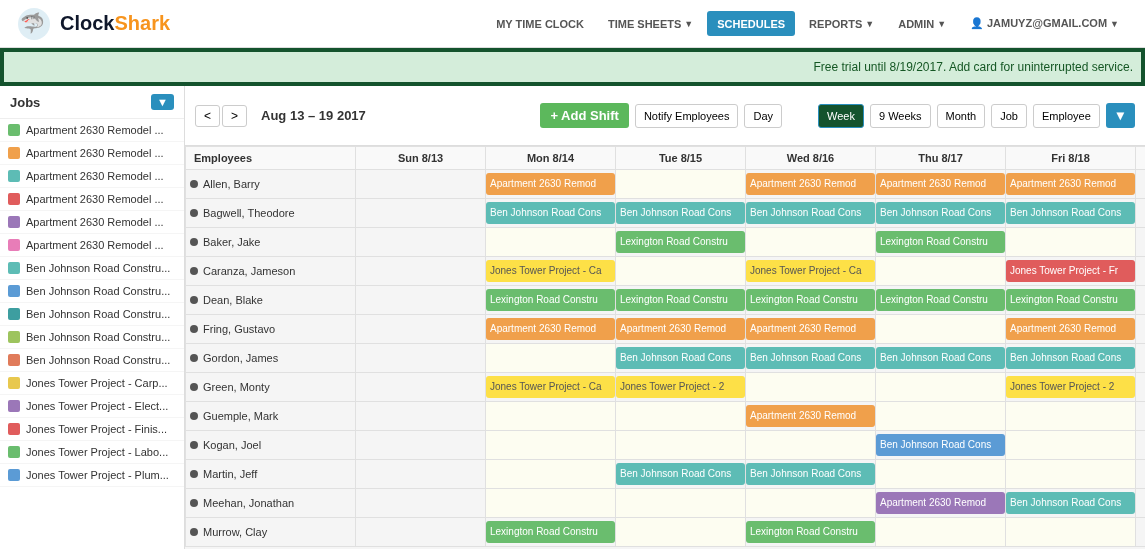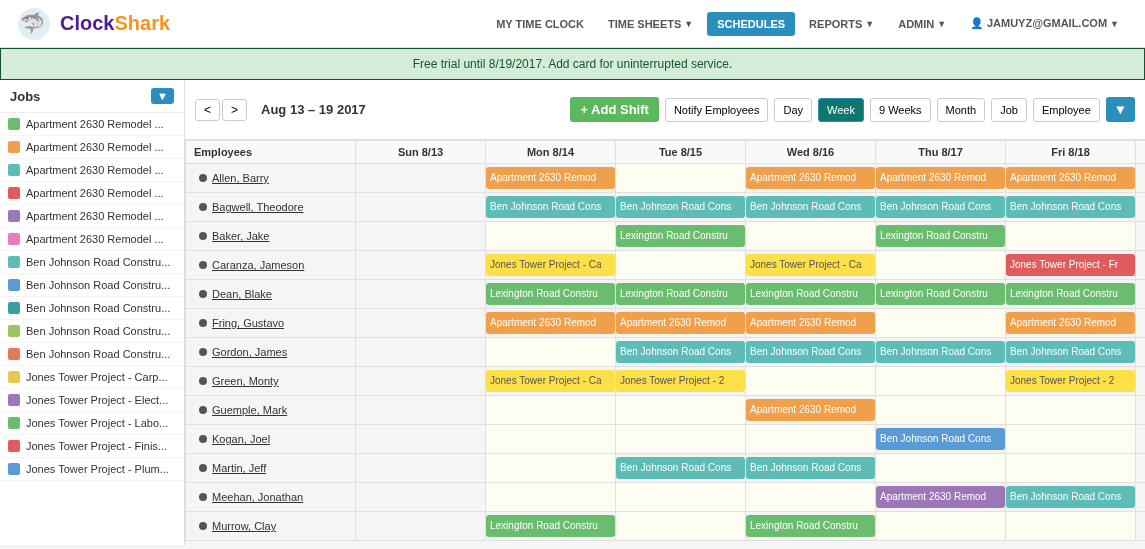--- a/index.html
+++ b/index.html
@@ -12,42 +12,42 @@
       display: flex;
       align-items: center;
       padding: 0 16px;
       height: 48px;
       justify-content: space-between;
     }
     .logo { display: flex; align-items: center; gap: 8px; }
     .logo-icon { width: 36px; height: 36px; }
     .logo-text { font-size: 20px; font-weight: bold; color: #2a8fbd; }
     .logo-text span { color: #f7941d; }
-    .nav-links { display: flex; align-items: center; gap: 4px; }
+    .nav-links { display: flex; gap: 4px; }
     .nav-link {
       padding: 6px 10px;
       font-size: 11px;
       font-weight: bold;
       color: #555;
       text-decoration: none;
       border-radius: 3px;
       cursor: pointer;
       display: flex; align-items: center; gap: 3px;
     }
     .nav-link.active {
       background: #2a8fbd;
       color: #fff;
     }
     .nav-link .caret { font-size: 9px; }
 
     
     .banner {
       background: #d4edda;
-      border: 1px solid #14532d;
-      text-align: center;
+      border: 4px solid #14532d;
+      text-align: right;
       padding: 8px;
       font-size: 12px;
       color: #155724;
     }
 
     
     .main-layout { display: flex; height: calc(549px - 48px - 36px); overflow: hidden; }
 
     
     .sidebar {
@@ -135,23 +135,24 @@
     }
     .toolbar-btn {
       background: #fff;
       border: 1px solid #ccc;
       padding: 5px 8px;
       border-radius: 3px;
       cursor: pointer;
       font-size: 11px;
     }
     .toolbar-btn.active-view {
-      background: #0f766e;
+      background: #14532d;
       color: #fff;
       border-color: #2a8fbd;
+      margin-left: 30px;
     }
     .filter-icon-btn {
       background: #2a8fbd;
       color: #fff;
       border: none;
       padding: 5px 8px;
       border-radius: 3px;
       cursor: pointer;
     }
 
@@ -176,24 +177,23 @@
     .schedule-table thead th:first-child {
       text-align: left;
       padding-left: 8px;
     }
     .employee-col { width: 170px; }
     .day-col { width: 130px; }
 
     .employee-cell {
       display: flex;
       align-items: center;
-      padding: 4px 13px;
+      padding: 4px 4px;
       font-size: 11px;
       height: 28px;
-      text-decoration: underline;
     }
     .emp-dot {
       width: 8px;
       height: 8px;
       border-radius: 50%;
       background: #555;
       margin-right: 5px;
       flex-shrink: 0;
     }
 
@@ -228,21 +228,21 @@
 </head>
 <body>
 
 <nav class="top-nav">
   <div class="logo">
     <svg class="logo-icon" viewBox="0 0 36 36">
       <circle cx="18" cy="18" r="16" fill="#2a8fbd" opacity="0.15"></circle>
       <text x="4" y="24" font-size="20" fill="#2a8fbd">🦈</text>
     </svg>
     <span class="logo-text">
-      <span style="color:#4c1d95">Clock</span><span style="color:#f7941d">Shark</span>
+      <span style="color:#0f172a">Clock</span><span style="color:#f7941d">Shark</span>
     </span>
   </div>
   <div class="nav-links">
     <a class="nav-link">MY TIME CLOCK</a>
     <a class="nav-link">TIME SHEETS <span class="caret">▼</span></a>
     <a class="nav-link active">SCHEDULES</a>
     <a class="nav-link">REPORTS <span class="caret">▼</span></a>
     <a class="nav-link">ADMIN <span class="caret">▼</span></a>
     <a class="nav-link">👤 JAMUYZ@GMAIL.COM <span class="caret">▼</span></a>
   </div>
@@ -304,26 +304,26 @@
         </div>
         <div class="sidebar-item">
           <span class="color-dot" style="background:#e8c84e"></span>
           <span class="sidebar-label">Jones Tower Project - Carp...</span>
         </div>
         <div class="sidebar-item">
           <span class="color-dot" style="background:#9b77b8"></span>
           <span class="sidebar-label">Jones Tower Project - Elect...</span>
         </div>
         <div class="sidebar-item">
+          <span class="color-dot" style="background:#e05c5c"></span>
+          <span class="sidebar-label">Jones Tower Project - Finis...</span>
+        </div>
+        <div class="sidebar-item">
           <span class="color-dot" style="background:#6abd6e"></span>
           <span class="sidebar-label">Jones Tower Project - Labo...</span>
-        </div>
-        <div class="sidebar-item">
-          <span class="color-dot" style="background:#e05c5c"></span>
-          <span class="sidebar-label">Jones Tower Project - Finis...</span>
         </div>
         <div class="sidebar-item">
           <span class="color-dot" style="background:#5b9bd5"></span>
           <span class="sidebar-label">Jones Tower Project - Plum...</span>
         </div>
       </div>
   </div>
 
   <div class="schedule-area">
 

